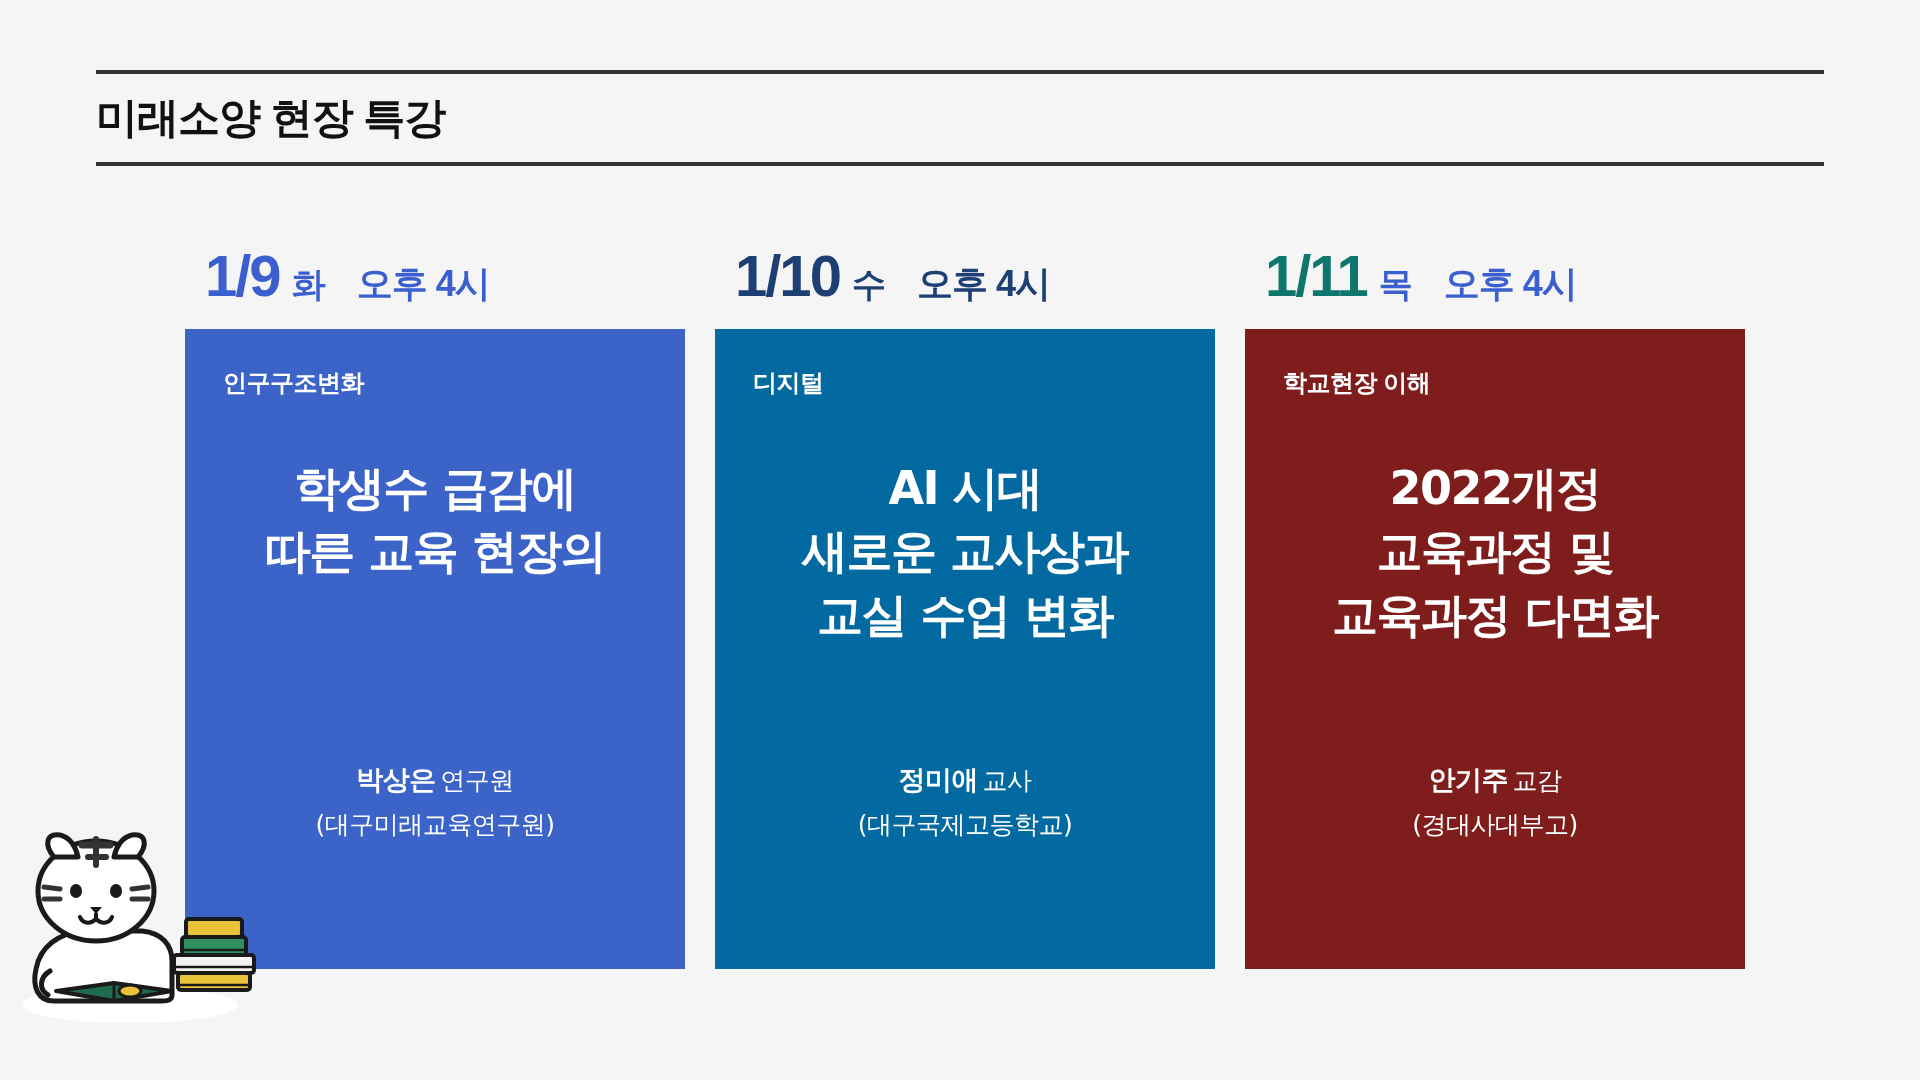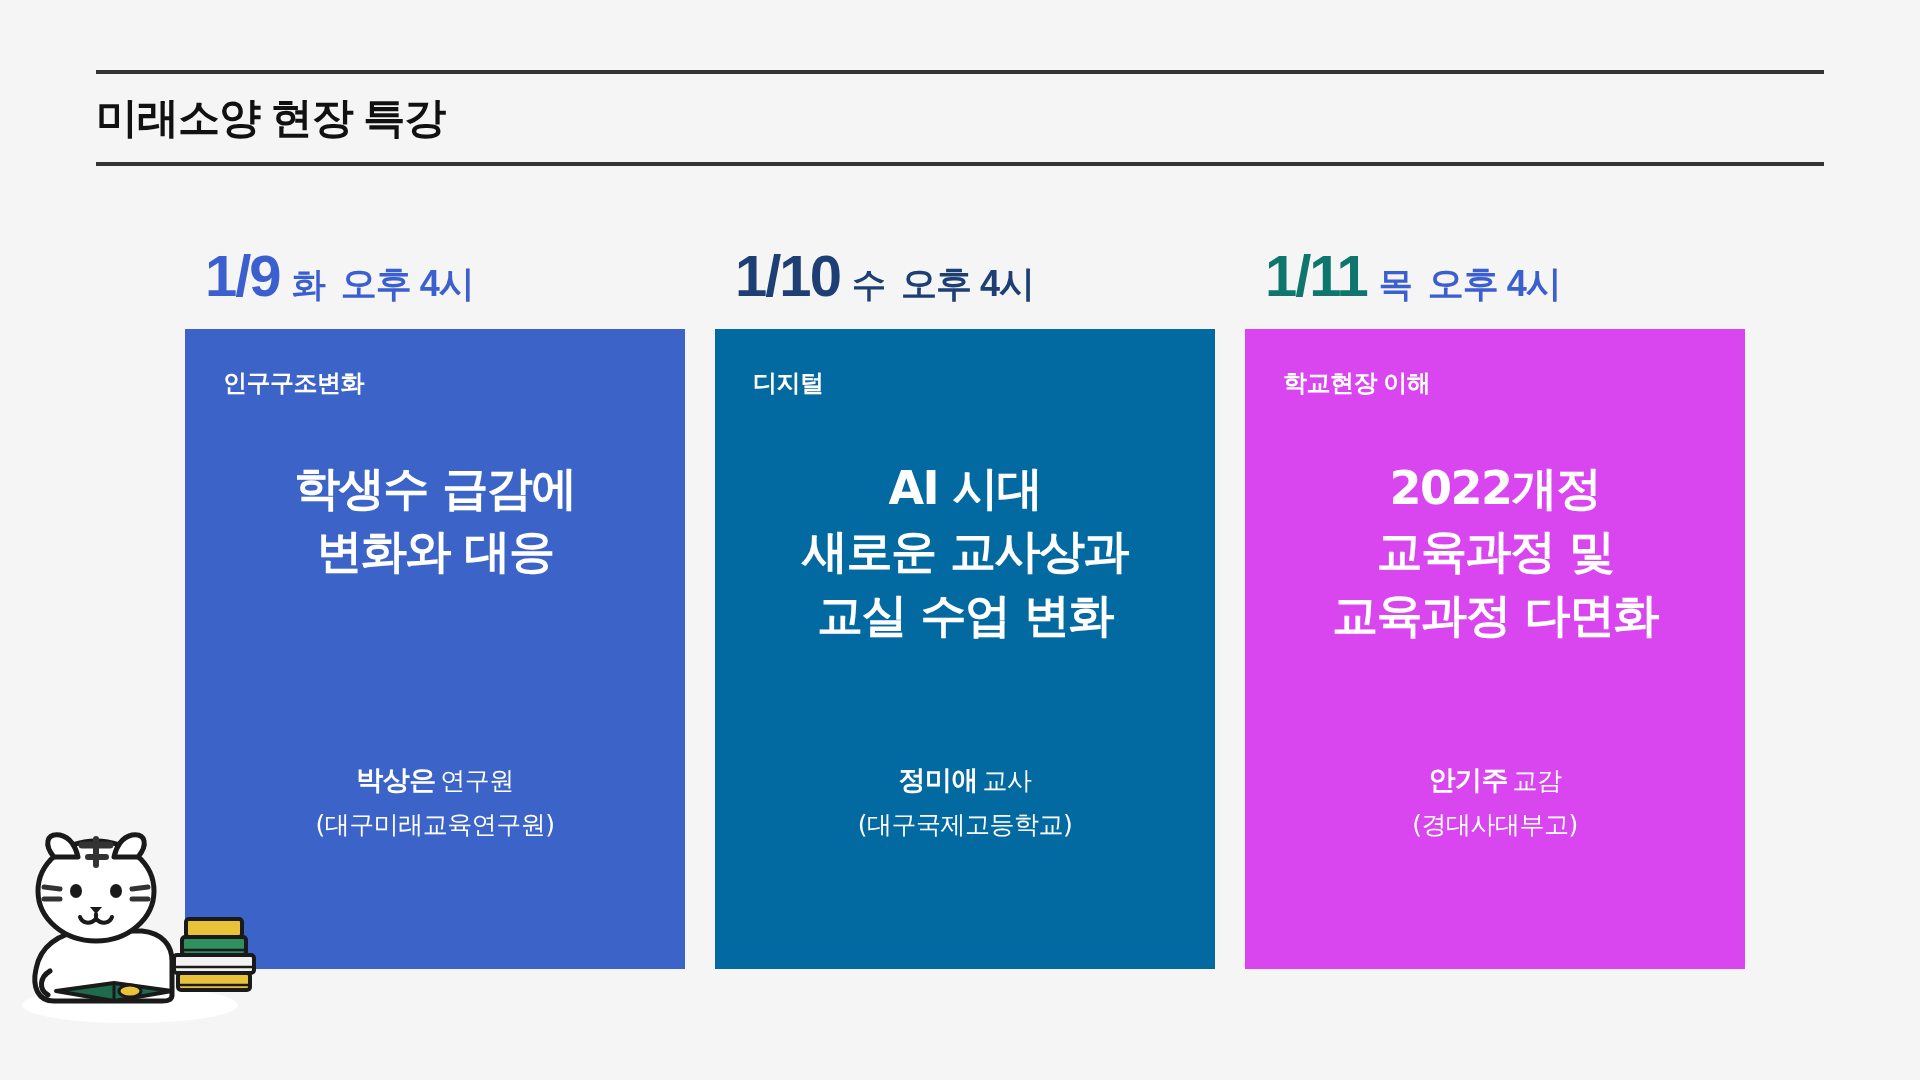--- a/index.html
+++ b/index.html
@@ -98,21 +98,21 @@
     letter-spacing: -1px;
     line-height: 1;
     margin-left: 12px;
   }
 
   .date-time {
     font-size: 36px;
     font-weight: bold;
     letter-spacing: -1px;
     line-height: 1;
-    margin-left: 16px;
+    margin-left: 32px;
   }
 
   
   .card {
     width: 500px;
     height: 640px;
     position: relative;
     overflow: hidden;
   }
 
@@ -198,21 +198,21 @@
     <div class="column column-0">
       <div class="date-line">
         <span class="date-num" style="color: rgb(60, 95, 208);">1/9</span>
         <span class="date-day" style="color: rgb(60, 95, 208);">화</span>
         <span class="date-time" style="color: rgb(60, 95, 208);">오후 4시</span>
       </div>
       <div class="card" style="background: rgb(59, 99, 200);">
         <div class="card-tag">인구구조변화</div>
         <div class="card-title">
           <span class="tline">학생수 급감에</span>
-          <span class="tline">변화와 대응</span>
+          <span class="tline">따른 교육 현장의</span>
         </div>
         <div class="card-speaker">
           <span class="speaker-name">박상은</span>
           <span class="speaker-role">연구원</span>
           <span class="speaker-affil">(대구미래교육연구원)</span>
         </div>
       </div>
     </div>
 
     <div class="column column-1">
@@ -235,21 +235,21 @@
         </div>
       </div>
     </div>
 
     <div class="column column-2">
       <div class="date-line">
         <span class="date-num" style="color: #0f766e;">1/11</span>
         <span class="date-day" style="color: rgb(60, 95, 208);">목</span>
         <span class="date-time" style="color: rgb(60, 95, 208);">오후 4시</span>
       </div>
-      <div class="card" style="background: #d946ef;">
+      <div class="card" style="background: #7f1d1d;">
         <div class="card-tag">학교현장 이해</div>
         <div class="card-title">
           <span class="tline">2022개정</span>
           <span class="tline">교육과정 및</span>
           <span class="tline">교육과정 다면화</span>
         </div>
         <div class="card-speaker">
           <span class="speaker-name">안기주</span>
           <span class="speaker-role">교감</span>
           <span class="speaker-affil">(경대사대부고)</span>

